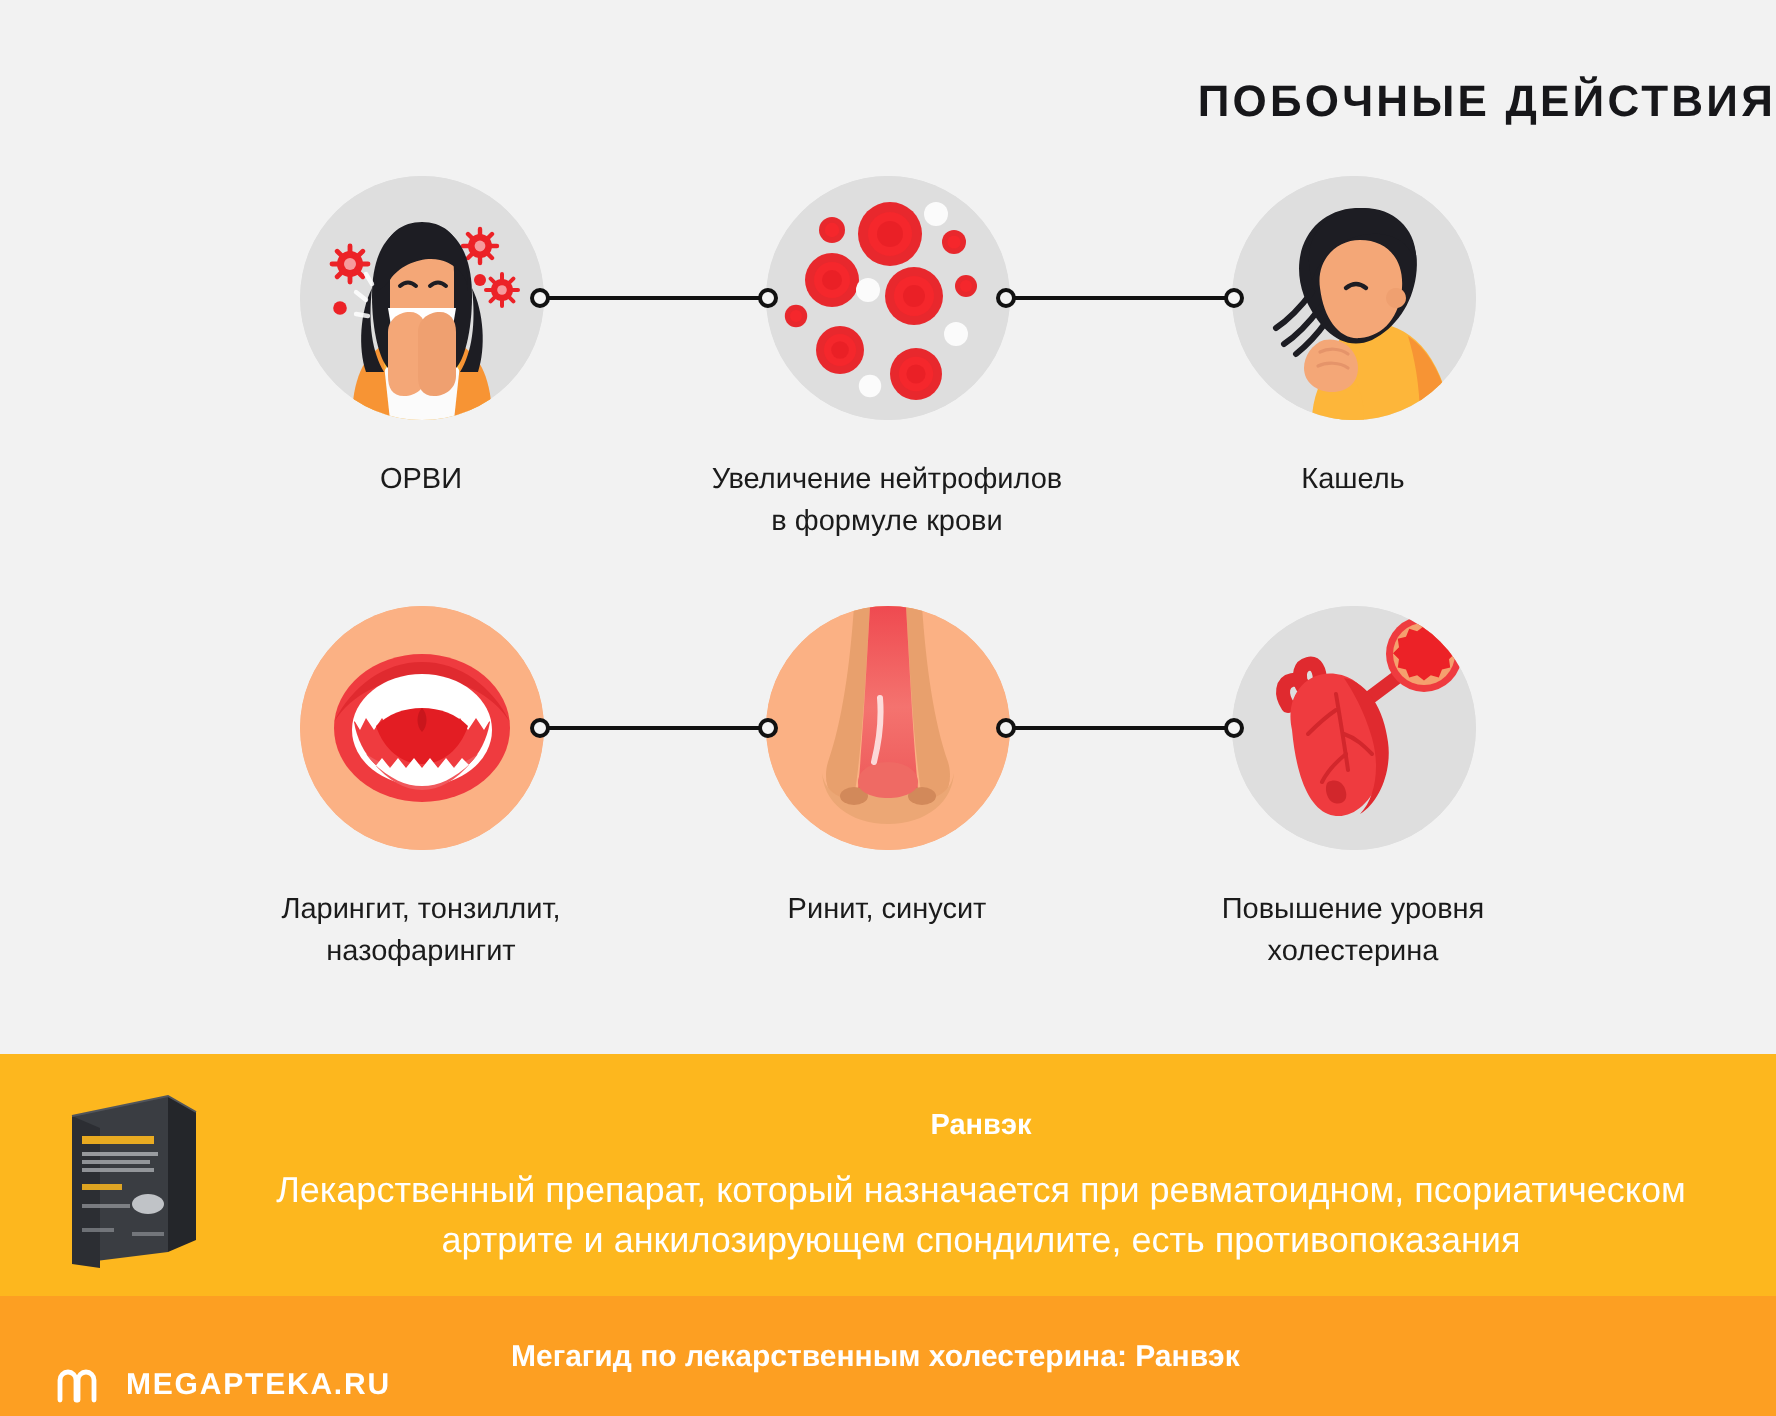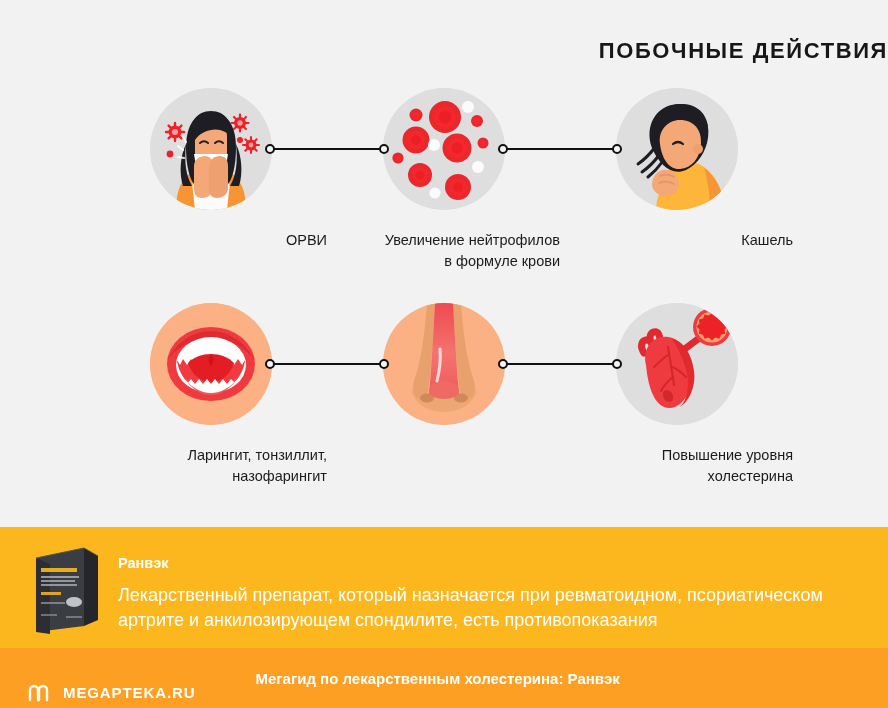--- a/index.html
+++ b/index.html
@@ -45,21 +45,21 @@
     width: 888px;
     height: 200px;
   }
   .row.row-1 { top: 0px; }
   .row.row-2 { top: 215px; padding-left: 36px; }
 
   .node {
     position: absolute;
     top: 0;
     width: 233px;
-    text-align: right;
+    text-align: center;
   }
   .node.col-1 { left: 94px; }
   .node.col-2 { left: 327px; }
   .node.col-3 { left: 560px; }
 
   .node-circle {
     position: relative;
     width: 122px;
     height: 122px;
     margin: 0 auto;
@@ -118,20 +118,21 @@
     left: 28px;
     top: 17px;
     width: 76px;
     height: 90px;
   }
   .promo-text {
     position: absolute;
     left: 118px;
     top: 28px;
     width: 745px;
+    text-align: center;
   }
   .promo-name {
     font-size: 14.5px;
     font-weight: bold;
     color: #ffffff;
     margin-bottom: 12px;
   }
   .promo-desc {
     font-size: 18px;
     line-height: 25px;
@@ -422,20 +423,21 @@
           <path d="M28 82 C28 98 42 109 61 109 C80 109 94 98 94 82 C94 92 84 98 78 96 C72 94 68 92 61 92 C54 92 50 94 44 96 C38 98 28 92 28 82 Z" fill="#eca775"></path>
 
           <ellipse cx="44" cy="95" rx="7" ry="4.5" fill="#d2895a"></ellipse>
           <ellipse cx="78" cy="95" rx="7" ry="4.5" fill="#d2895a"></ellipse>
 
           <path d="M46 88 C46 82 53 78 61 78 C69 78 76 82 76 88 C76 93 69 96 61 96 C53 96 46 93 46 88 Z" fill="#ef6a64"></path>
 
           <path d="M57 46 C58 58 56 70 54 78" stroke="#ffffff" stroke-width="3" stroke-linecap="round" fill="none" opacity=".75"></path>
         </svg>
       </div>
+      <div class="node-label">Ринит, синусит</div>
     </div>
 
     <div class="node col-3">
       <div class="node-circle circle-gray">
         <svg viewBox="0 0 122 122" width="122" height="122" aria-hidden="true">
           <circle cx="61" cy="61" r="61" fill="#dedede"></circle>
 
           <path d="M66 48 C74 42 82 36 90 30" stroke="#e02a2f" stroke-width="7" fill="none" stroke-linecap="round"></path>
 
           <path d="M35 40 C33 34 34 30 38 29 C42 28 44 32 44 38" stroke="#e02a2f" stroke-width="7" fill="none" stroke-linecap="round"></path>

